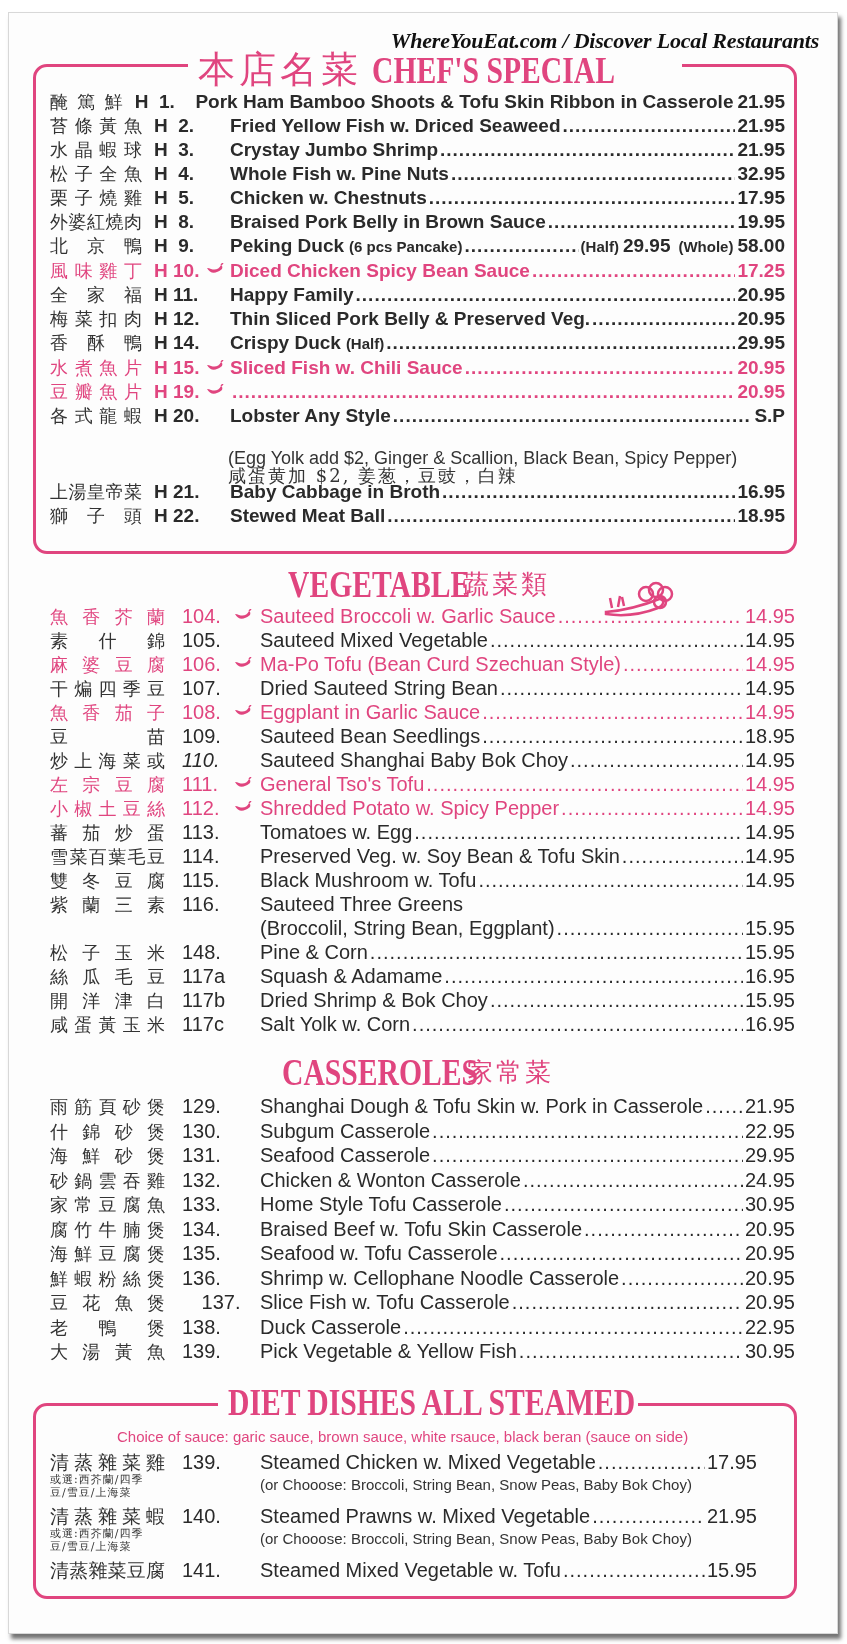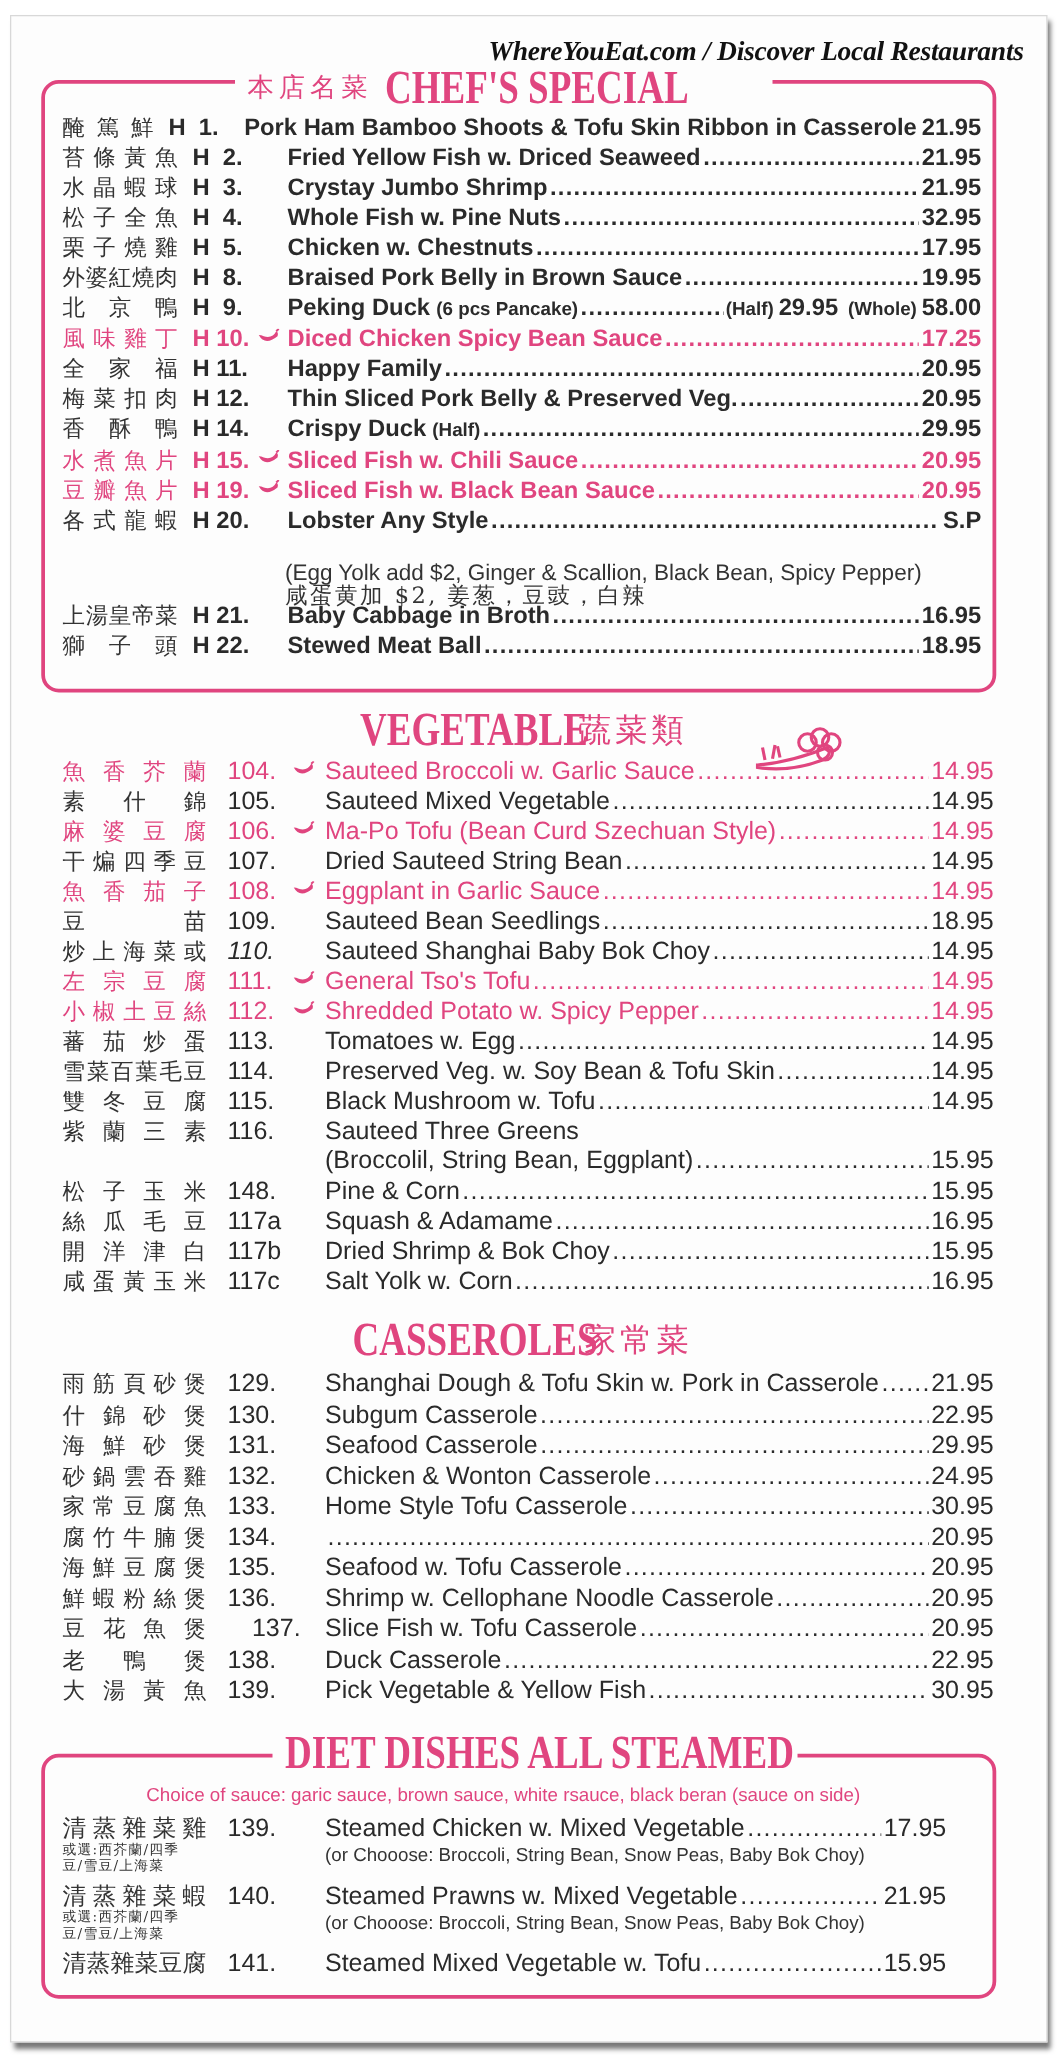--- a/index.html
+++ b/index.html
@@ -102,21 +102,21 @@
 </style>
 </head>
 <body>
 
 <div class="page"></div>
 
 <div class="site-header">WhereYouEat.com / Discover Local Restaurants</div>
 
 <div class="box" style="left:33px; top:64px; width:758px; height:484px;"></div>
 <div class="box-title" style="left:188px; top:50px; height:40px;">
-  <span class="title-zh" style="font-size:21px; letter-spacing:4px;">本店名菜</span>
+  <span class="title-zh" style="font-size:37px; letter-spacing:4px;">本店名菜</span>
   <span class="title-en" style="font-size:38px; margin-left:10px; width:300px;">CHEF'S SPECIAL</span>
 </div>
 
 <div id="chefs" style="position:absolute; left:50px; top:90px; width:735px; height:460px;">
     <div class="row special" style="top: 0px;">
       <span class="zh" style="width: 92px;">
         <span>醃</span>
         <span>篤</span>
         <span>鮮</span>
       </span>
@@ -283,21 +283,20 @@
         <span>豆</span>
         <span>瓣</span>
         <span>魚</span>
         <span>片</span>
       </span>
       <span class="num" style="width: 50px; margin-left: 12px; white-space: pre;">H 19.</span>
       <span style="width: 26px; display: inline-block;"><span class="pepper"><svg width="18" height="14" viewBox="0 0 18 14">
             <path d="M1 5 Q6 14 16 6 Q17 3 15 2 Q12 8 5 6 Q3 5 1 5Z" fill="#e0457f"></path>
             <path d="M15 2 L17 0" stroke="#e0457f" stroke-width="1.5"></path>
           </svg></span></span>
-      <span class="name">Sliced Fish w. Black Bean Sauce</span>
       <span class="dots"></span>
       <span class="price">20.95</span>
     </div>
     <div class="row special" style="top: 314px;">
       <span class="zh" style="width: 92px;">
         <span>各</span>
         <span>式</span>
         <span>龍</span>
         <span>蝦</span>
       </span>
@@ -670,20 +669,21 @@
     </div>
     <div class="row" style="top: 122.5px;">
       <span class="zh" style="width: 115px;">
         <span>腐</span>
         <span>竹</span>
         <span>牛</span>
         <span>腩</span>
         <span>煲</span>
       </span>
       <span class="num" style="width: 78px; margin-left: 17px;">134.</span>
+      <span class="name">Braised Beef w. Tofu Skin Casserole</span>
       <span class="dots"></span>
       <span class="price">20.95</span>
     </div>
     <div class="row" style="top: 147px;">
       <span class="zh" style="width: 115px;">
         <span>海</span>
         <span>鮮</span>
         <span>豆</span>
         <span>腐</span>
         <span>煲</span>

